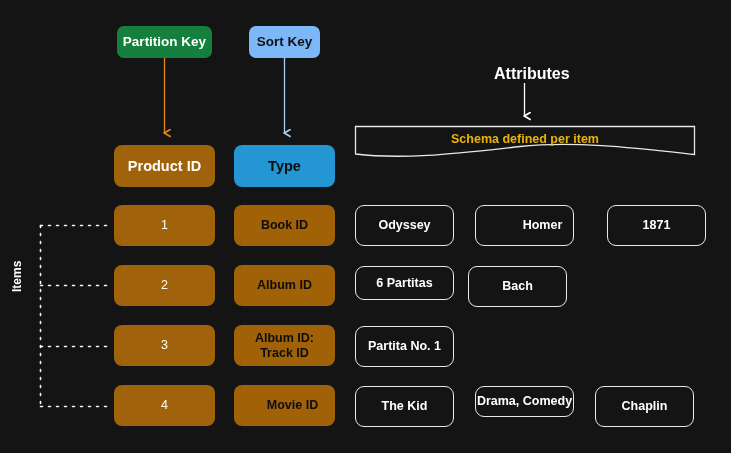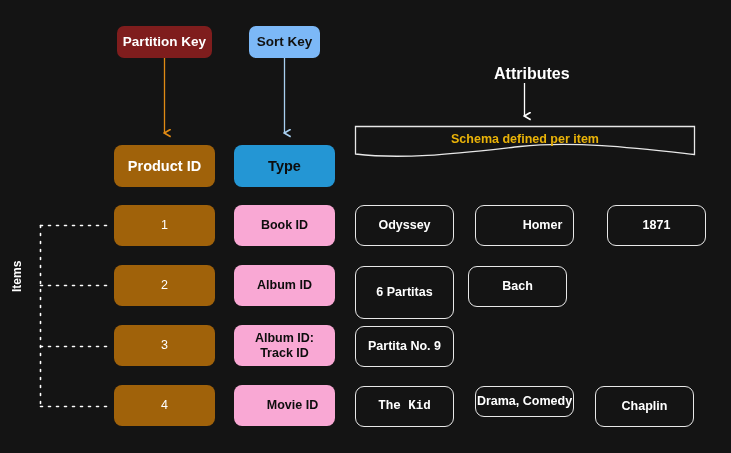--- a/index.html
+++ b/index.html
@@ -24,21 +24,21 @@
     box-sizing: border-box;
     line-height: 1.15;
   }
   
   .key-pill {
     border-radius: 7px;
     font-size: 13.5px;
     font-weight: bold;
   }
   .key-partition {
-    background: #7f1d1d;
+    background: #15803d;
     color: #ffffff;
   }
   .key-sort {
     background: #7CB8F7;
     color: #111111;
   }
   
   .hdr-partition {
     background: #A0620A;
     color: #ffffff;
@@ -55,21 +55,21 @@
   }
   
   .cell-partition {
     background: #A0620A;
     color: #ffffff;
     border-radius: 8px;
     font-size: 12.5px;
     font-weight: normal;
   }
   .cell-sort {
-    background: #f9a8d4;
+    background: #a16207;
     color: #0d0d0d;
     border-radius: 8px;
     font-size: 12.5px;
     font-weight: bold;
   }
   .cell-attr {
     background: #141414;
     color: #ffffff;
     border: 1.3px solid #e8e8e8;
     border-radius: 9px;
@@ -164,27 +164,27 @@
   <div class="box hdr-sort" style="left:234px; top:145px; width:101px; height:42px;">Type</div>
 
   <div class="box cell-partition" style="left:114px; top:205px; width:101px; height:41px;">1</div>
   <div class="box cell-sort" style="left:234px; top:205px; width:101px; height:41px;">Book ID</div>
   <div class="box cell-attr" style="left:355px; top:205px; width:99px; height:41px;">Odyssey</div>
   <div class="box cell-attr" style="left:475px; top:205px; width:99px; height:41px;padding-left:36px;">Homer</div>
   <div class="box cell-attr" style="left:607px; top:205px; width:99px; height:41px;">1871</div>
 
   <div class="box cell-partition" style="left:114px; top:265px; width:101px; height:41px;">2</div>
   <div class="box cell-sort" style="left:234px; top:265px; width:101px; height:41px;">Album ID</div>
-  <div class="box cell-attr" style="left:355px; top:266px; width:99px; height:53px;">6 Partitas</div>
+  <div class="box cell-attr" style="left:355px; top:266px; width:99px; height:34px;">6 Partitas</div>
   <div class="box cell-attr" style="left:468px; top:266px; width:99px; height:41px;">Bach</div>
 
   <div class="box cell-partition" style="left:114px; top:325px; width:101px; height:41px;">3</div>
   <div class="box cell-sort" style="left:234px; top:325px; width:101px; height:41px; white-space:pre-line;">Album ID:
 Track ID</div>
-  <div class="box cell-attr" style="left:355px; top:326px; width:99px; height:41px;">Partita No. 9</div>
+  <div class="box cell-attr" style="left:355px; top:326px; width:99px; height:41px;">Partita No. 1</div>
 
   <div class="box cell-partition" style="left:114px; top:385px; width:101px; height:41px;">4</div>
   <div class="box cell-sort" style="left:234px; top:385px; width:101px; height:41px;padding-left:16px;">Movie ID</div>
-  <div class="box cell-attr" style="left:355px; top:386px; width:99px; height:41px;font-family:Liberation Mono, monospace;">The Kid</div>
+  <div class="box cell-attr" style="left:355px; top:386px; width:99px; height:41px;">The Kid</div>
   <div class="box cell-attr" style="left:475px; top:386px; width:99px; height:31px;">Drama, Comedy</div>
   <div class="box cell-attr" style="left:595px; top:386px; width:99px; height:41px;">Chaplin</div>
 
 </div>
 
 </body></html>

